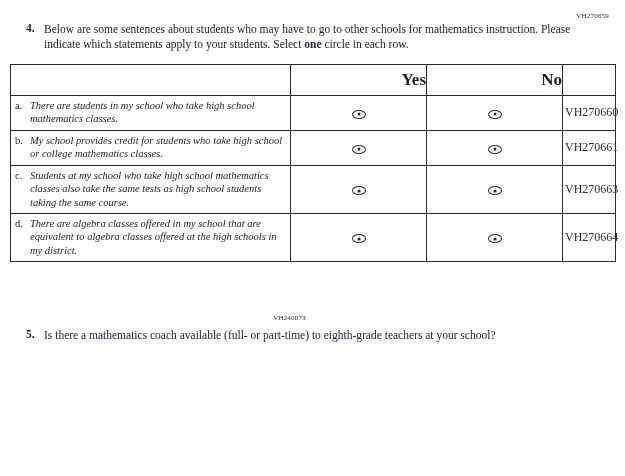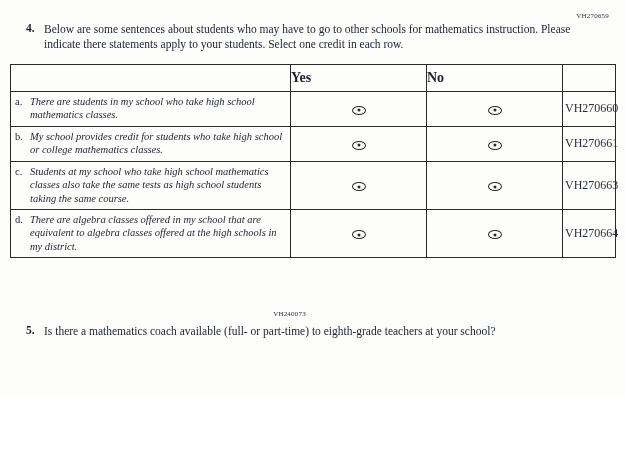--- a/index.html
+++ b/index.html
@@ -35,33 +35,33 @@
     font-weight: bold;
     width: 18px;
     flex: 0 0 18px;
     font-size: 11.5px;
   }
   .qtext {
     flex: 1;
     font-size: 11.5px;
     line-height: 1.3;
   }
-  .qtext b { font-weight: normal; margin-top: 47px; }
+  .qtext b { font-weight: bold; margin-top: 47px; }
 
   table.q4-table {
     border-collapse: collapse;
     margin: 12px 10px 0 10px;
     width: 605px;
     table-layout: fixed;
   }
   table.q4-table th, table.q4-table td {
     border: 1px solid #2a2a2a;
   }
   th.stmt-col { width: 280px; }
-  th.yn-col   { width: 136px; font-size: 14px; font-weight: bold; text-align: left; padding: 5px 0; }
+  th.yn-col   { width: 136px; font-size: 17px; font-weight: bold; text-align: right; padding: 5px 0; }
   th.code-col { width: 53px; }
   td.stmt {
     padding: 3px 4px 4px 4px;
     font-size: 10.5px;
     line-height: 1.28;
     vertical-align: top;
   }
   .stmt-flex { display: flex; align-items: flex-start; }
   .letter { flex: 0 0 15px; }
   .stmt-text { flex: 1; font-style: italic; }
@@ -115,21 +115,21 @@
 </head>
 <body>
 
 <div class="page">
 
   <div class="code top-code">VH270659</div>
 
   <div class="question q4">
     <span class="qnum">4.</span>
     <div class="qtext">
-      <span>Below are some sentences about students who may have to go to other schools for mathematics instruction. Please indicate there statements apply to your students. Select </span><b>one</b><span> credit in each row.</span>
+      <span>Below are some sentences about students who may have to go to other schools for mathematics instruction. Please indicate which statements apply to your students. Select </span><b>one</b><span> circle in each row.</span>
     </div>
   </div>
 
   <table class="q4-table">
     <thead>
       <tr>
         <th class="stmt-col"></th>
         <th class="yn-col">Yes</th>
         <th class="yn-col">No</th>
         <th class="code-col"></th>

